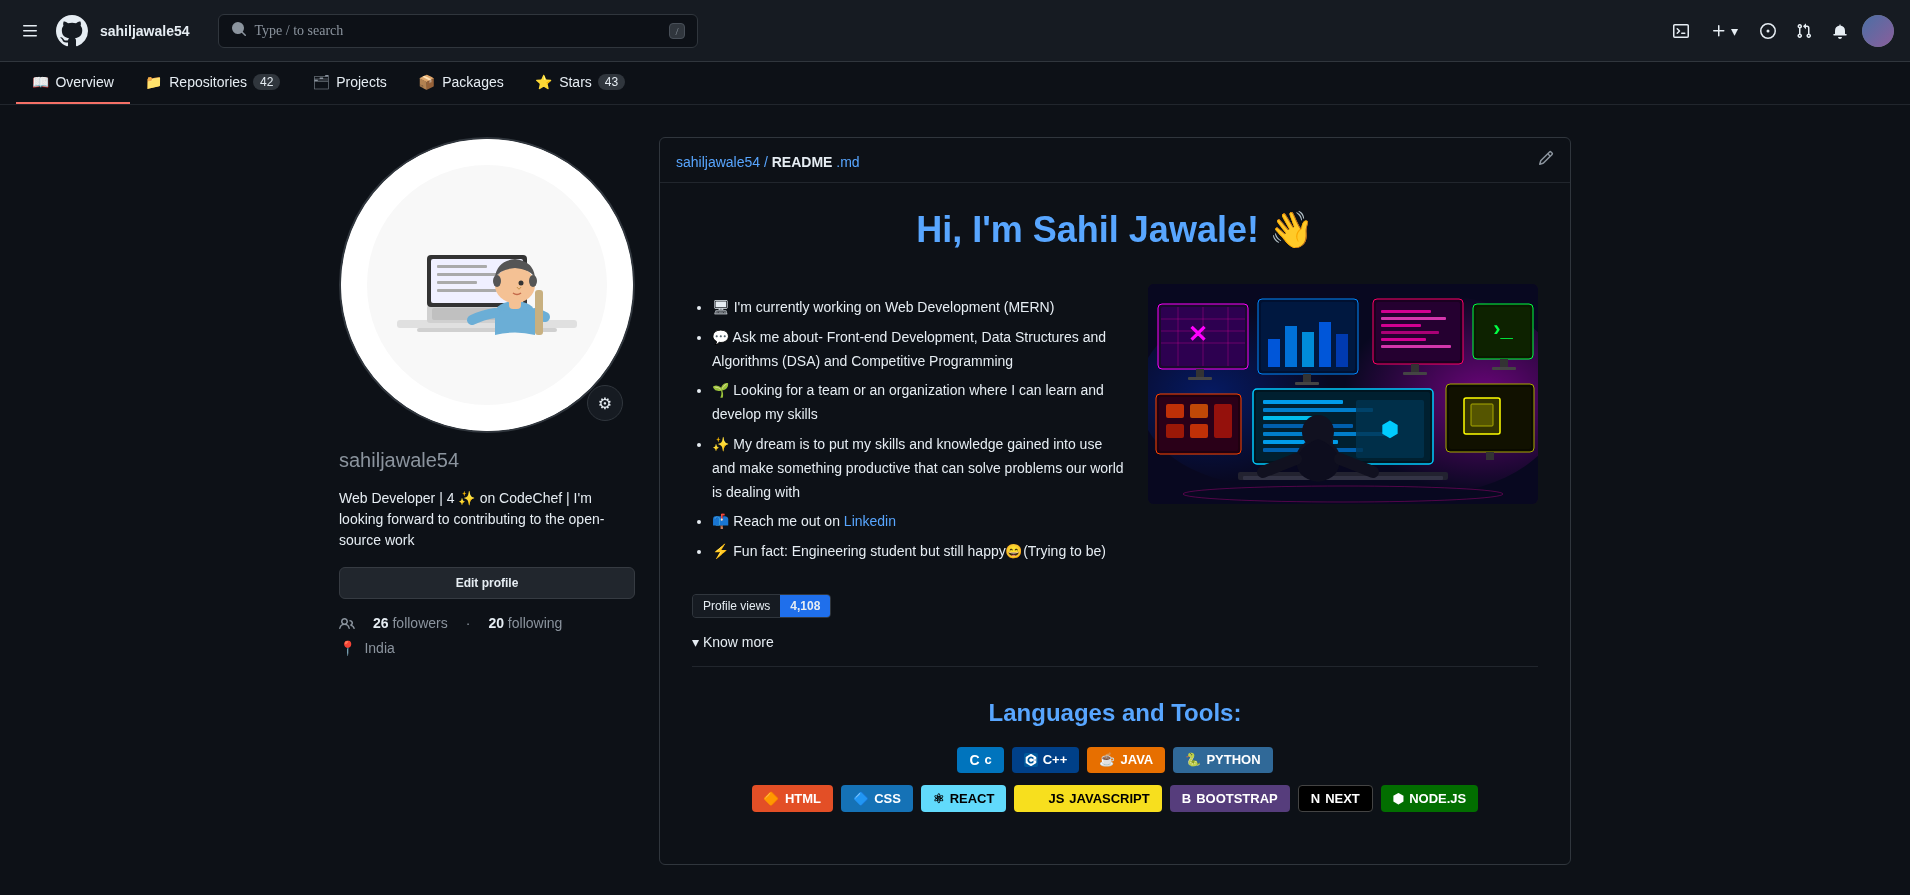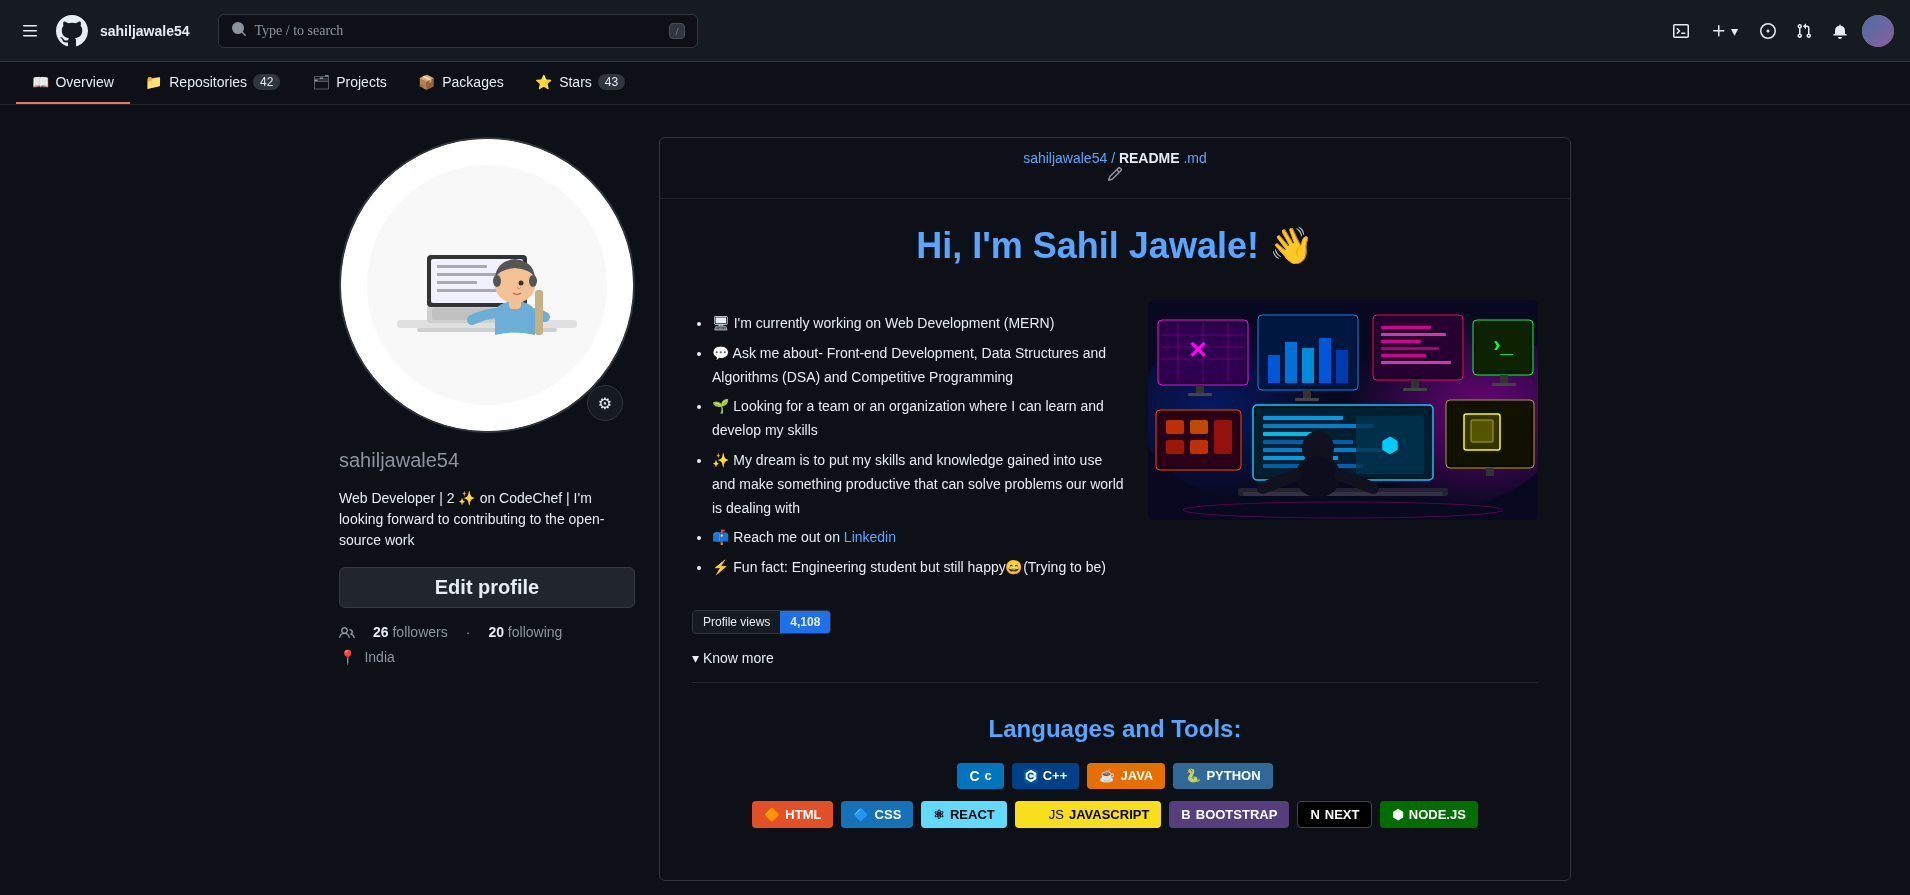--- a/index.html
+++ b/index.html
@@ -220,21 +220,21 @@
       line-height: 1.5;
     }
     .edit-profile-btn {
       display: block;
       width: 100%;
       padding: 8px 16px;
       background: #21262d;
       border: 1px solid #363b42;
       border-radius: 6px;
       color: #e6edf3;
-      font-size: 20px;
+      font-size: 12px;
       font-weight: 600;
       cursor: pointer;
       text-align: center;
       margin-bottom: 16px;
     }
     .profile-stats {
       display: flex;
       gap: 18px;
       font-size: 14px;
       color: #8b949e;
@@ -255,25 +255,24 @@
     
     .readme-panel {
       flex: 1;
       background: #0d1117;
       border: 1px solid #30363d;
       border-radius: 6px;
       overflow: hidden;
     }
     .readme-header {
       display: flex;
-      align-items: center;
+      align-items: flex-end;
       justify-content: space-between;
       padding: 12px 16px;
       border-bottom: 1px solid #21262d;
-      flex-direction: column;
     }
     .readme-header-path {
       font-size: 14px;
       color: #8b949e;
     }
     .readme-header-path span { color: #58a6ff; cursor: pointer; }
     .readme-header-path b { color: #e6edf3; }
     .readme-edit-icon {
       color: #8b949e;
       cursor: pointer;
@@ -551,21 +550,21 @@
             <rect x="168" y="125" width="8" height="12" rx="3" fill="#c8b080"></rect>
           </svg>
         </div>
       </div>
       <div class="settings-overlay">
         <span>⚙</span>
       </div>
     </div>
 
     <div class="profile-username">sahiljawale54</div>
-    <div class="profile-bio">Web Developer | 2 ✨ on CodeChef | I'm looking forward to contributing to the open-source work</div>
+    <div class="profile-bio">Web Developer | 4 ✨ on CodeChef | I'm looking forward to contributing to the open-source work</div>
 
     <button class="edit-profile-btn">Edit profile</button>
 
     <div class="profile-stats">
       <svg width="16" height="16" viewBox="0 0 16 16" fill="#8b949e" style="flex-shrink:0;margin-top:1px;">
           <path d="M2 5.5a3.5 3.5 0 115.898 2.549 5.507 5.507 0 013.034 4.084.75.75 0 11-1.482.235 4.001 4.001 0 00-7.9 0 .75.75 0 01-1.482-.236A5.507 5.507 0 013.102 8.05 3.49 3.49 0 012 5.5zM11 4a3.001 3.001 0 012.22 5.018 5.01 5.01 0 012.56 3.012.749.749 0 01-.885.954.752.752 0 01-.549-.514 3.507 3.507 0 00-2.522-2.372.75.75 0 01-.574-.73v-.352a.75.75 0 01.416-.672A1.5 1.5 0 0011 5.5.75.75 0 0111 4zm-5.5-.5a2 2 0 100 4 2 2 0 000-4z"></path>
         </svg>
       <a>
         <strong>26</strong>
         <span>followers</span>
@@ -777,21 +776,21 @@
             </span>
             <span class="tech-badge badge-css">
               <span>🔷</span>
               <span>CSS</span>
             </span>
             <span class="tech-badge badge-react">
               <span>⚛</span>
               <span>REACT</span>
             </span>
             <span class="tech-badge badge-js">
-              <span style="font-weight:400;margin-left:22px;">JS</span>
+              <span style="font-weight:700;margin-left:22px;">JS</span>
               <span>JAVASCRIPT</span>
             </span>
             <span class="tech-badge badge-bootstrap">
               <span style="font-weight:900;">B</span>
               <span>BOOTSTRAP</span>
             </span>
             <span class="tech-badge badge-next">
               <span style="font-weight:900;">N</span>
               <span>NEXT</span>
             </span>

